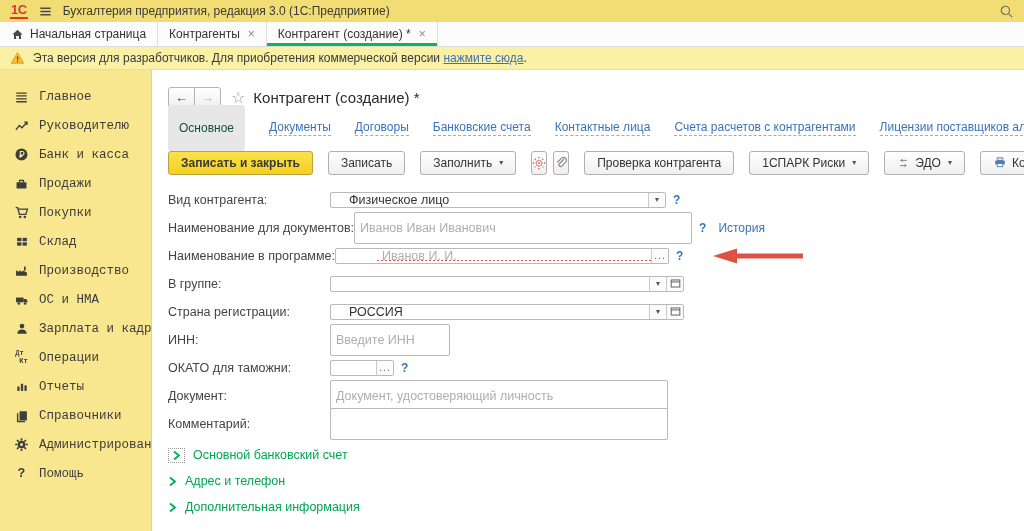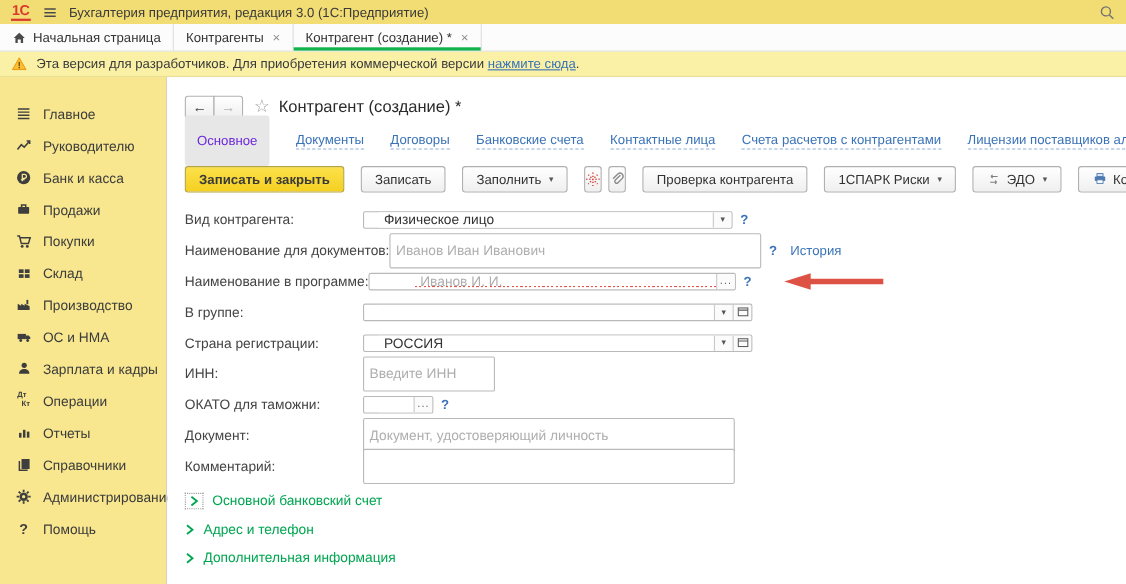--- a/index.html
+++ b/index.html
@@ -19,39 +19,39 @@
   .tab.active::after { content:""; position:absolute; left:0; right:0; bottom:0; height:3px; background:#12b34c; }
   .tab .close { color:#8a8a8a; font-size:12px; margin-left:2px; }
 
   
   .warnbar { height:23px; background:#faf1a6; border-bottom:1px solid #ebdf95; display:flex; align-items:center; gap:8px; padding:0 10px; font-size:12px; color:#3a3a3a; flex:0 0 auto; }
   .warnbar a { color:#3a73b8; text-decoration:underline; cursor:pointer; }
 
   
   .bodyrow { flex:1; display:flex; min-height:0; }
   .sidebar { width:152px; flex:0 0 152px; background:#f8e78f; border-right:1px solid #cfcfcf; padding-top:12px; }
-  .snav { height:29px; display:flex; align-items:flex-end; gap:9px; padding-left:13px; font-size:12.5px; color:#3c3c3c; cursor:pointer; white-space:nowrap; }
+  .snav { height:29px; display:flex; align-items:center; gap:9px; padding-left:13px; font-size:12.5px; color:#3c3c3c; cursor:pointer; white-space:nowrap;font-family:Liberation Mono, monospace; }
   .snav .ic { width:17px; height:16px; display:flex; align-items:center; justify-content:center; flex:0 0 17px; }
   .dtkt { font-size:7px; font-weight:bold; color:#3e3e3e; line-height:1.1; text-align:left; }
   .dtkt .kt { padding-left:4px; display:block; }
   .qmark { font-size:13px; font-weight:bold; color:#3e3e3e; }
 
   .main { flex:1; background:#fff; padding:14px 0 0 16px; position:relative; overflow:hidden; }
 
   
   .hdr { display:flex; align-items:center; margin-bottom:6px; height:26px; }
   .navbtn { width:27px; height:21px; border:1px solid #b3b3b3; background:linear-gradient(#ffffff,#efefef); display:flex; align-items:center; justify-content:center; font-size:13px; color:#444; cursor:pointer; }
   .navbtn.first { border-radius:3px 0 0 3px; }
   .navbtn.second { border-radius:0 3px 3px 0; margin-left:-1px; color:#b5b5b5; }
   .star { font-size:16px; color:#9a9a9a; margin:0 8px 0 10px; cursor:pointer; }
   .ptitle { font-size:15px; color:#2b2b2b; }
 
   
   .navrow { display:flex; align-items:center; gap:24px; margin:2px 0 10px; font-size:12px; height:24px; }
-  .pill { background:#e7e7e7; border-radius:3px; padding:16px 11px; color:#6d28d9; }
+  .pill { background:#e7e7e7; border-radius:3px; padding:16px 11px; color:#14532d; }
   .nlink { color:#3a73b8; border-bottom:1px dashed #8fadd1; padding-bottom:1px; cursor:pointer; white-space:nowrap; }
 
   
   .toolbar { display:flex; align-items:center; gap:6px; margin-bottom:14px; height:25px; }
   .btn { height:24px; padding:0 12px; border:1px solid #b0b0b0; border-radius:3px; background:linear-gradient(#ffffff,#efefef); font-size:12px; color:#333; display:inline-flex; align-items:center; gap:5px; cursor:pointer; white-space:nowrap; }
   .btn.primary { background:linear-gradient(#fbe14b,#f5d021); border-color:#b5a43c; font-weight:bold; color:#3a3a3a; }
   .btn.iconbtn { width:28px; padding:0; justify-content:center; }
   .btn .caret { font-size:8px; color:#555; margin-left:2px; }
   .gap { margin-left:9px; }
 

